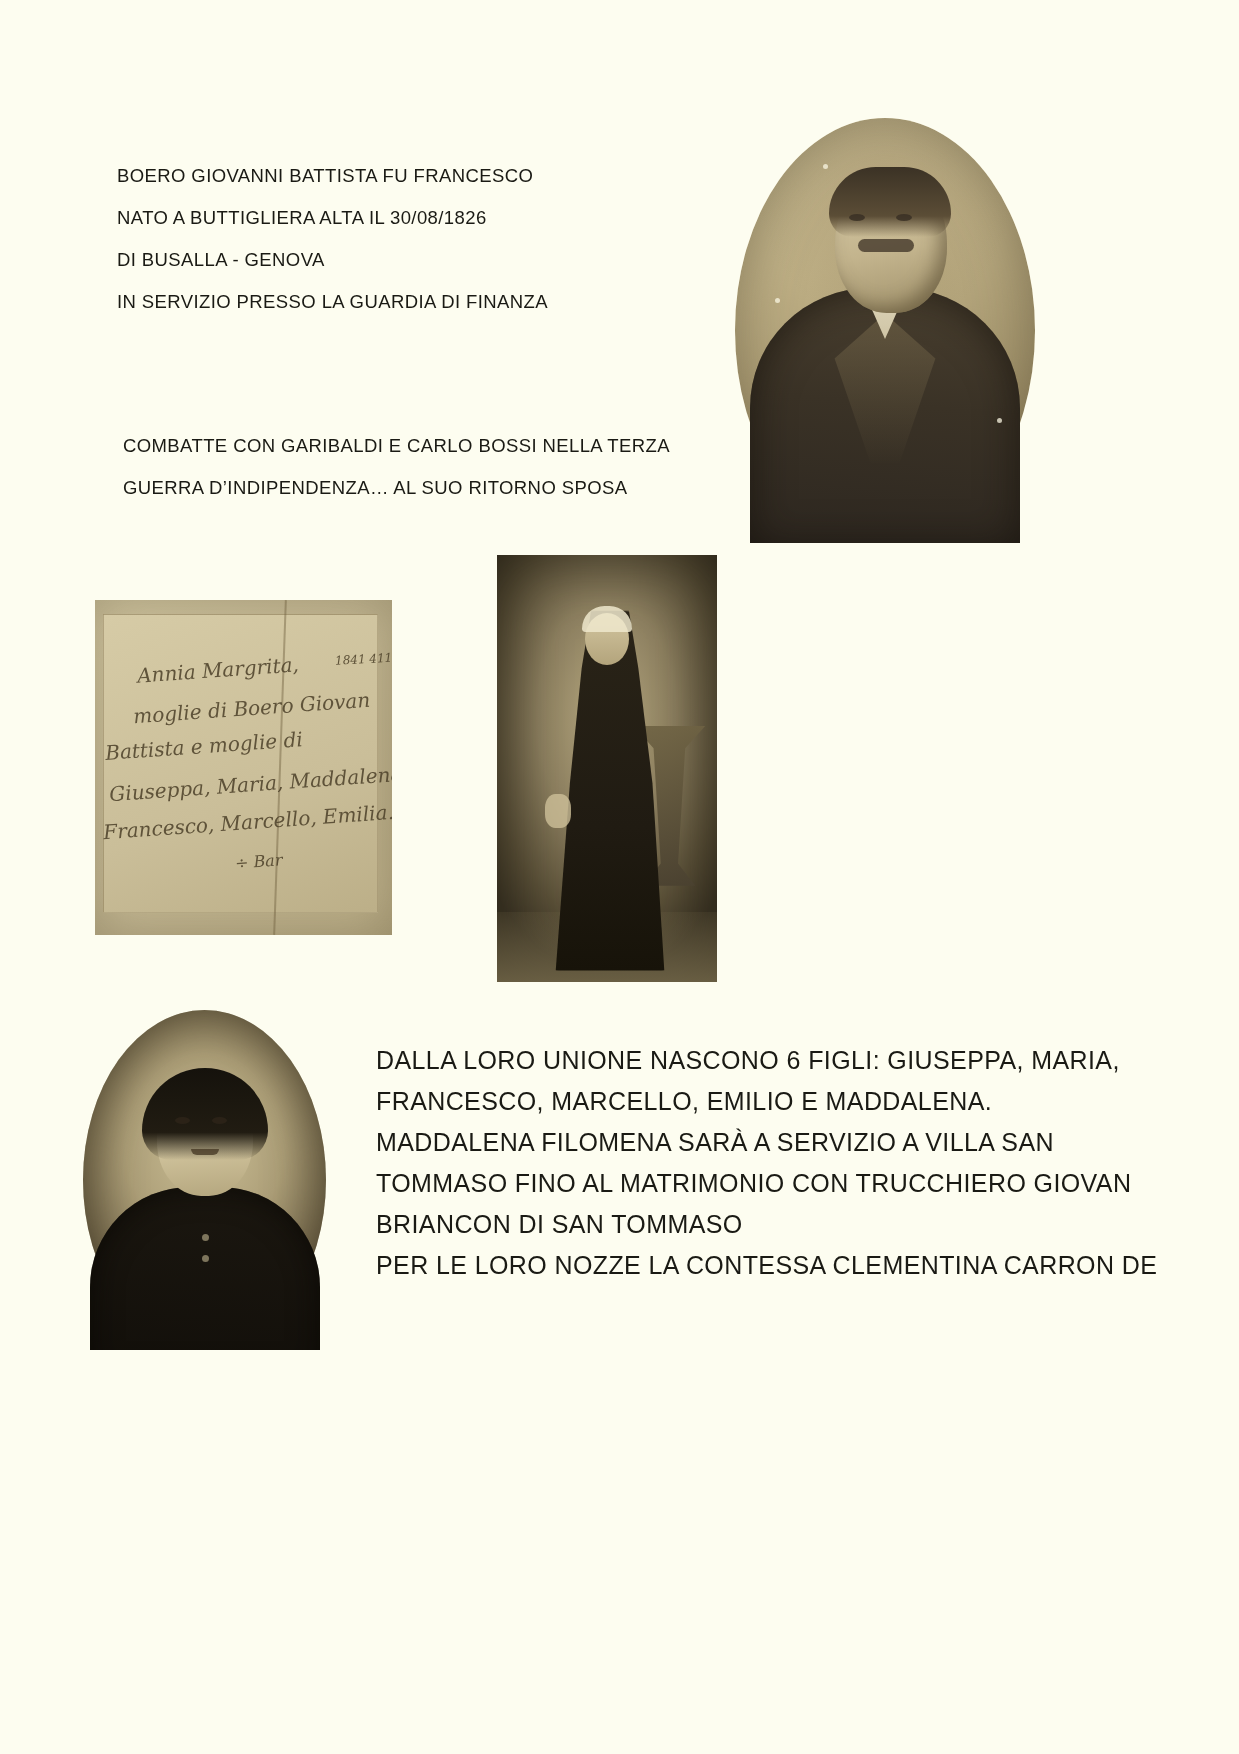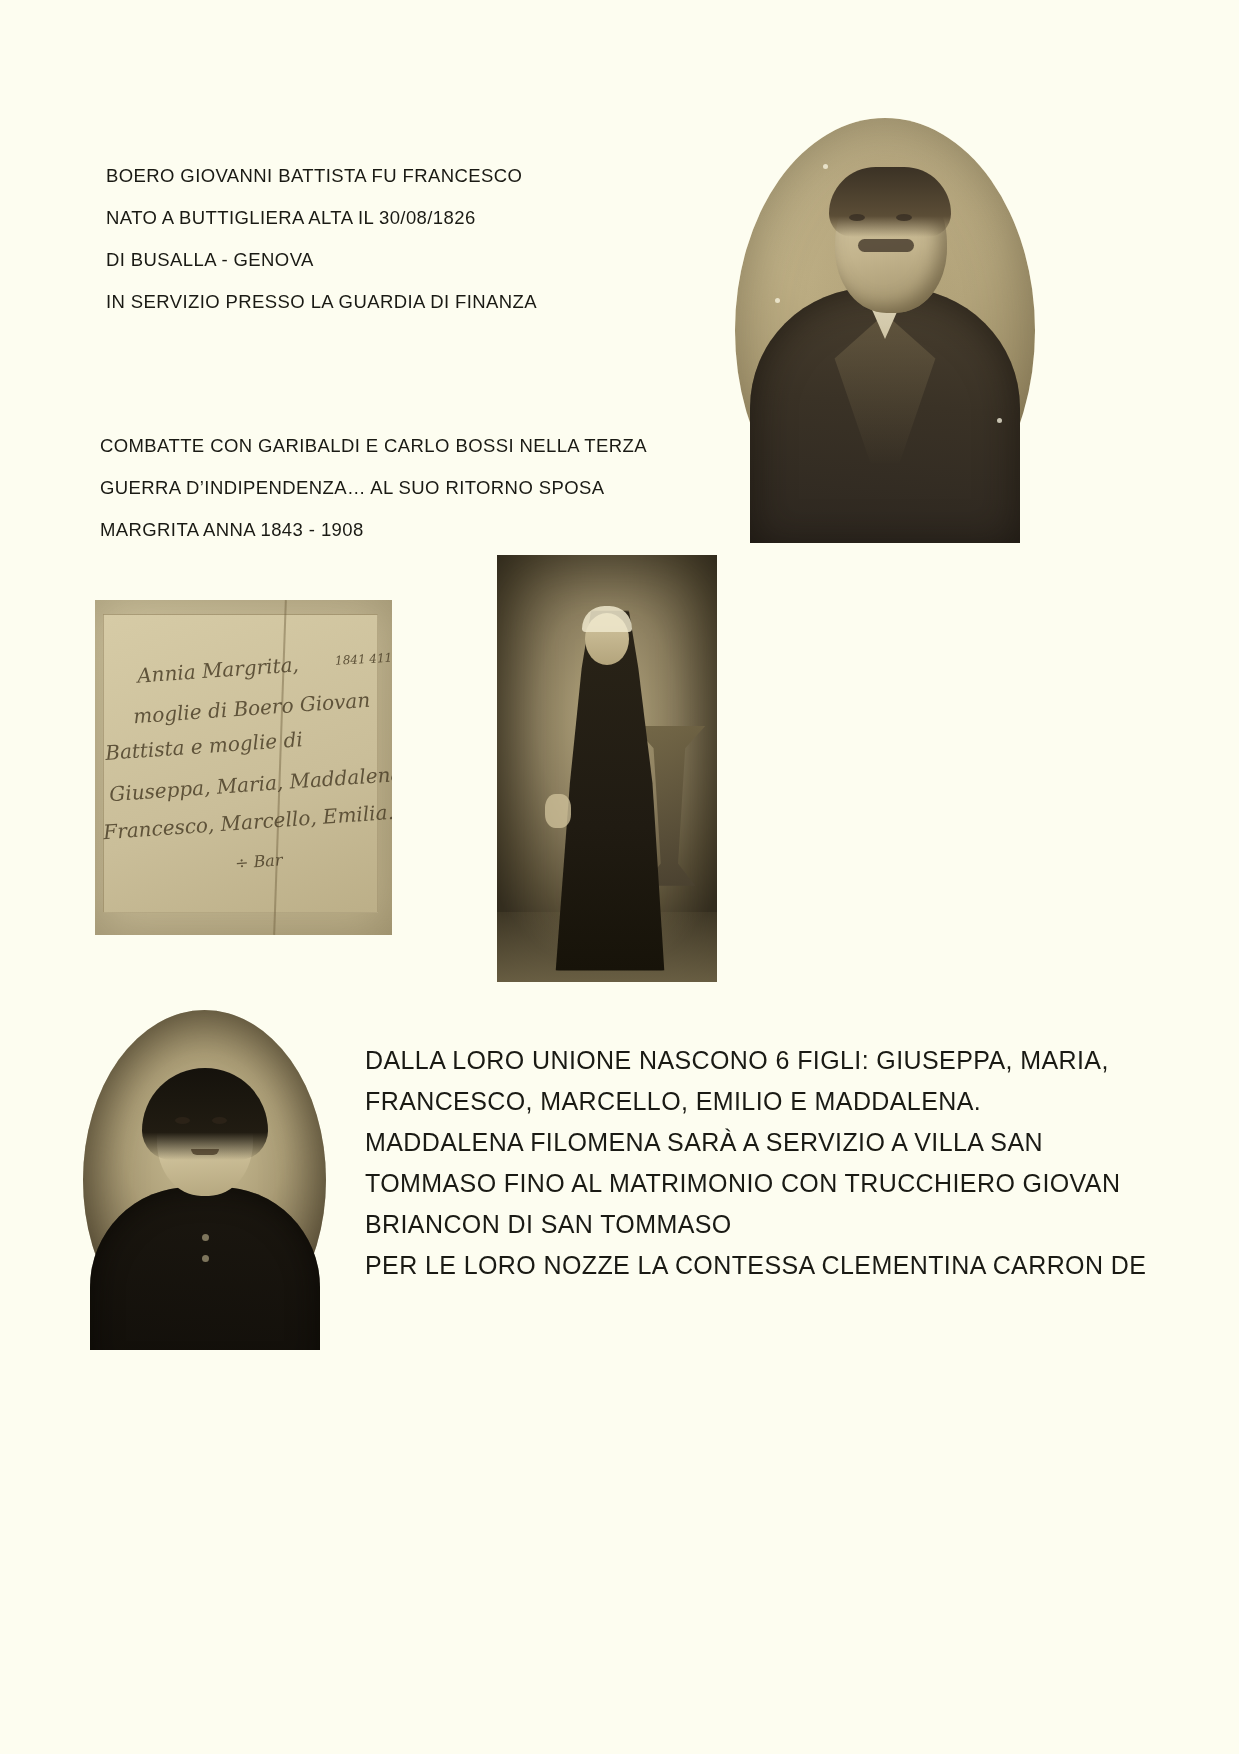--- a/index.html
+++ b/index.html
@@ -22,33 +22,34 @@
 
   
   .textblock {
     position: absolute;
     color: #1a1a14;
     font-family: "Liberation Sans", sans-serif;
     font-size: 18.5px;
     letter-spacing: 0.4px;
     font-weight: 400;
     font-style: normal;
+    margin-left: 11px;
   }
   .textblock .line {
     white-space: nowrap;
     text-transform: uppercase;
   }
 
   #block-bio {
     left: 106px;
     top: 155px;
     line-height: 42px;
   }
   #block-garibaldi {
-    left: 100px;
+    left: 112px;
     top: 425px;
     line-height: 42px;
   }
   #block-figli {
     left: 365px;
     top: 1040px;
     line-height: 41px;
     font-size: 25px;
   }
 
@@ -372,21 +373,20 @@
   <div class="textblock" id="block-bio">
     <div class="line">BOERO GIOVANNI BATTISTA FU FRANCESCO</div>
     <div class="line">NATO A BUTTIGLIERA ALTA IL 30/08/1826</div>
     <div class="line">DI BUSALLA  - GENOVA</div>
     <div class="line">IN SERVIZIO PRESSO LA GUARDIA DI FINANZA</div>
   </div>
 
   <div class="textblock" id="block-garibaldi">
     <div class="line">COMBATTE CON GARIBALDI E CARLO BOSSI  NELLA TERZA</div>
     <div class="line">GUERRA D’INDIPENDENZA… AL SUO RITORNO SPOSA</div>
-    <div class="line">MARGRITA ANNA 1843 - 1908</div>
   </div>
 
   <div class="textblock" id="block-figli">
     <div class="line">DALLA LORO UNIONE NASCONO 6 FIGLI: GIUSEPPA, MARIA,</div>
     <div class="line">FRANCESCO, MARCELLO, EMILIO E  MADDALENA.</div>
     <div class="line">MADDALENA FILOMENA SARÀ A SERVIZIO A VILLA SAN</div>
     <div class="line">TOMMASO FINO AL MATRIMONIO CON TRUCCHIERO GIOVAN</div>
     <div class="line">BRIANCON DI SAN TOMMASO</div>
     <div class="line">PER LE LORO NOZZE LA CONTESSA CLEMENTINA CARRON DE</div>
   </div>

